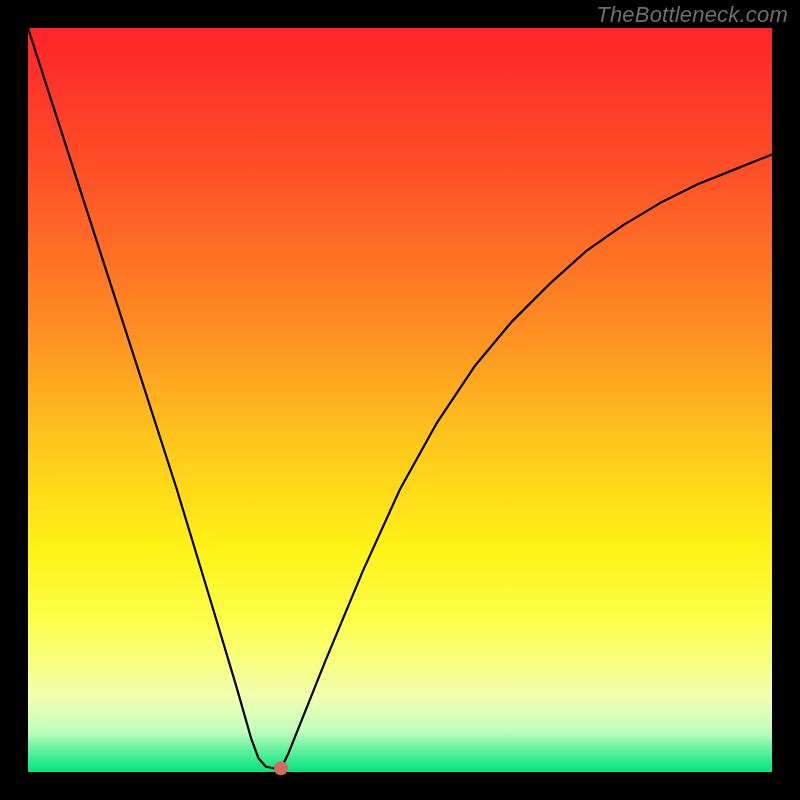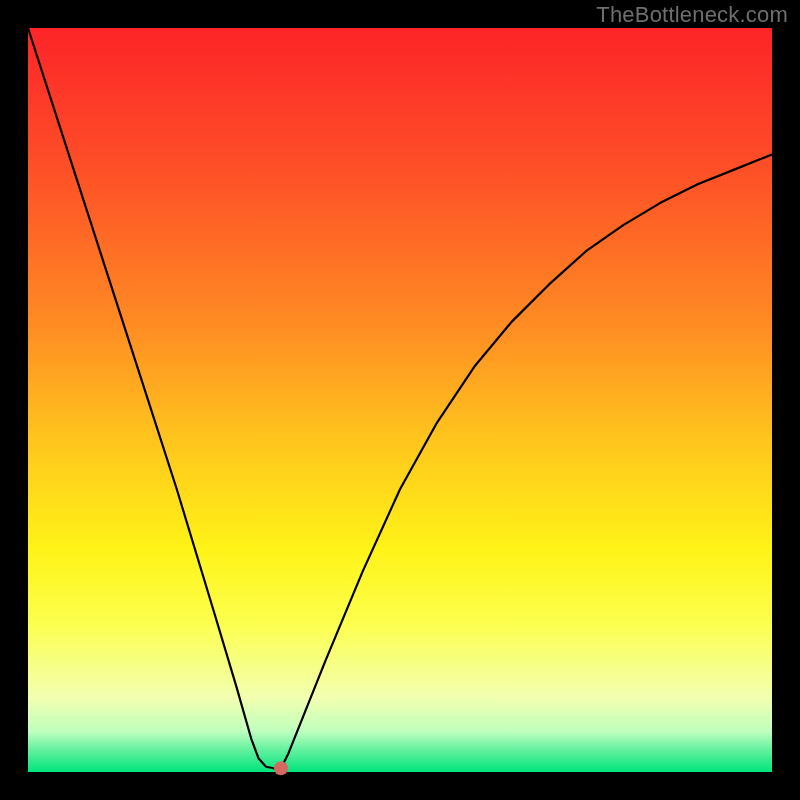--- a/index.html
+++ b/index.html
@@ -8,20 +8,21 @@
     width: 800px;
     height: 800px;
     overflow: hidden;
     background: #ffffff;
     font-family: Arial, Helvetica, sans-serif;
   }
   .container {
     position: relative;
     width: 800px;
     height: 760px;
+    font-style: italic;
   }
   .watermark {
     position: absolute;
     top: 2px;
     right: 12px;
     font-size: 22px;
     color: #6e6e6e;
     letter-spacing: 0.2px;
     font-weight: 400;
     z-index: 5;

